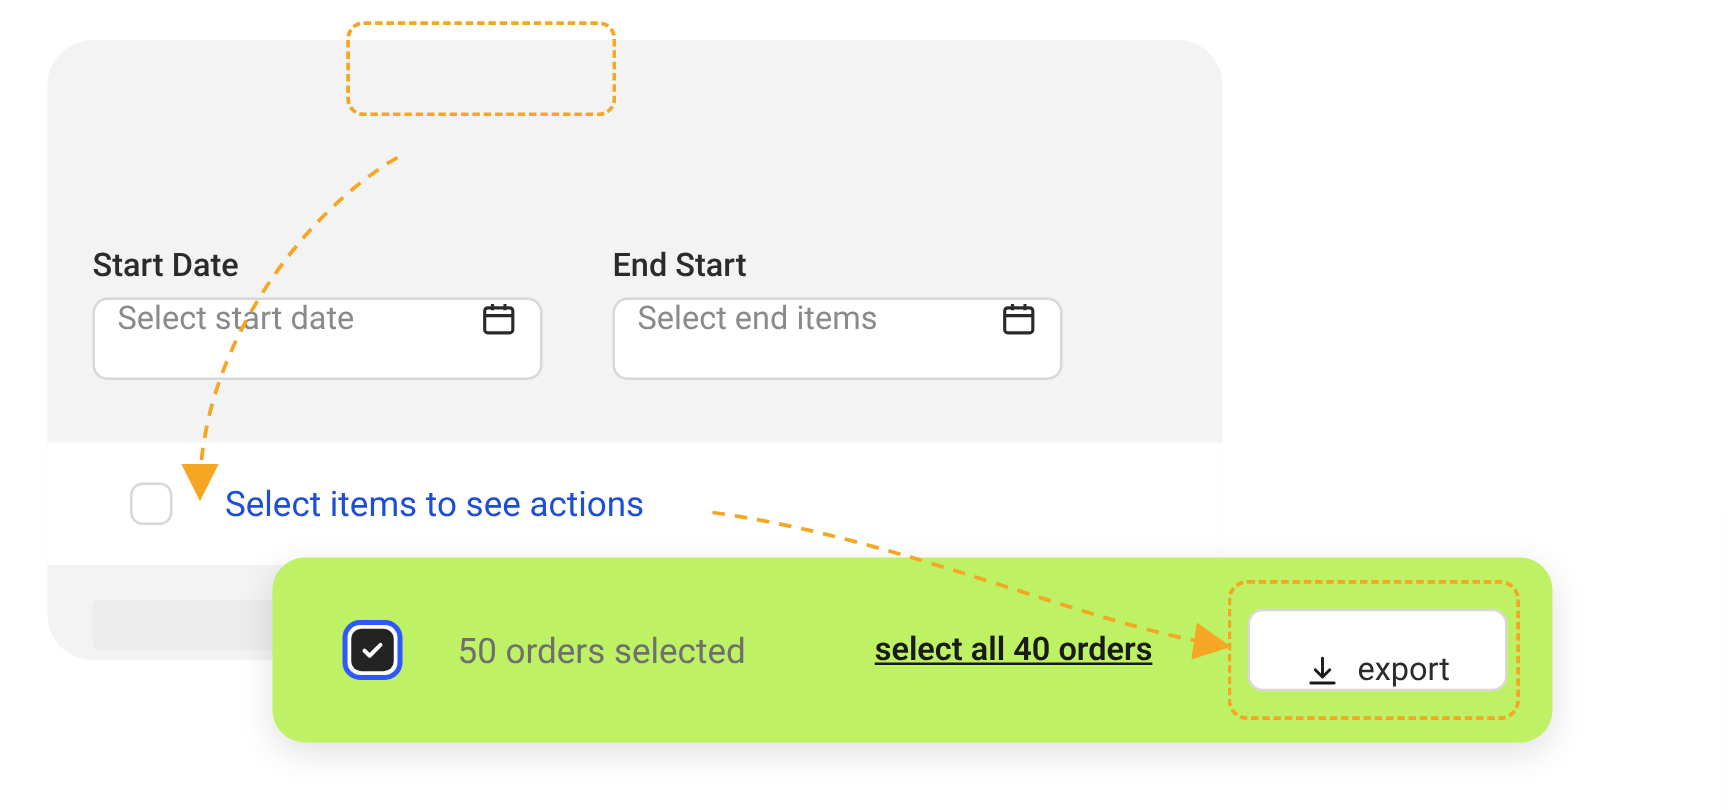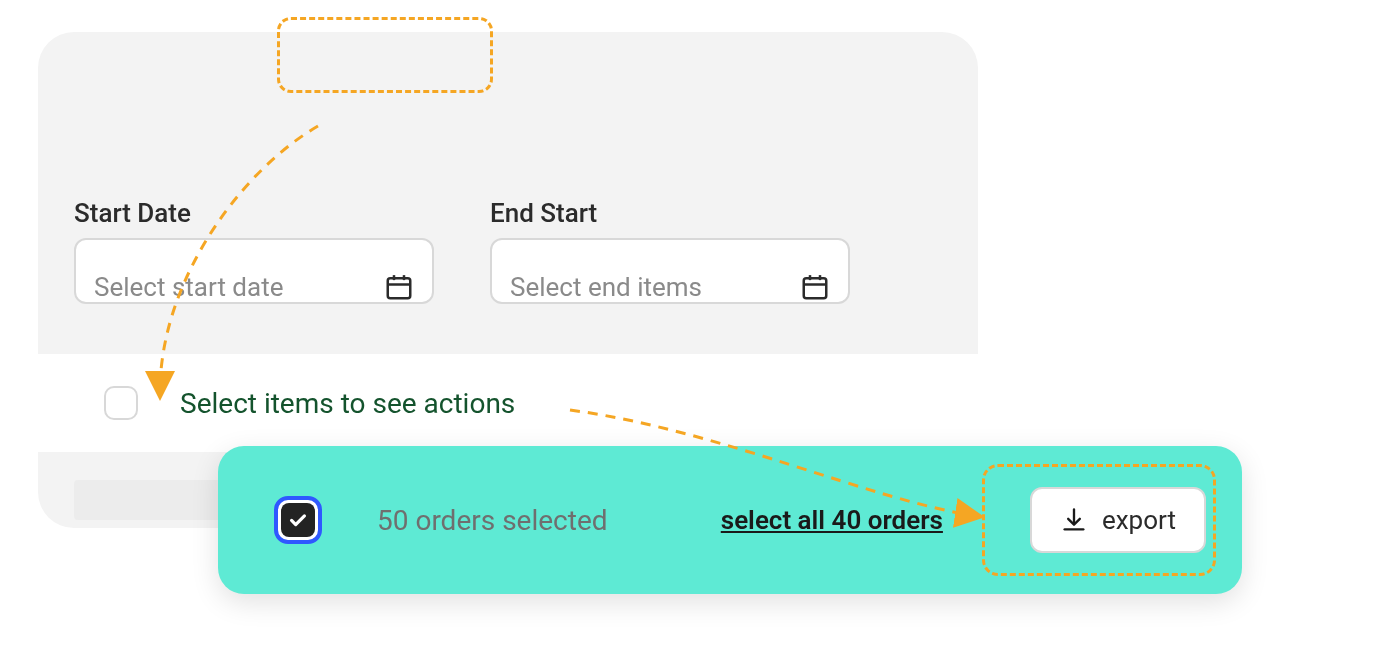--- a/index.html
+++ b/index.html
@@ -60,21 +60,21 @@
     display: flex;
     gap: 56px;
   }
   .field { display: flex; flex-direction: column; gap: 10px; }
   .field-label { font-size: 26px; color: #2b2b2b; font-weight: 500; }
   .date-input {
     width: 360px; height: 66px;
     background: #fff;
     border: 2px solid #d8d8d8;
     border-radius: 12px;
-    display: flex; align-items: flex-end; justify-content: space-between;
+    display: flex; align-items: flex-start; justify-content: space-between;
     padding: 0 18px;
     font-size: 26px;
     color: #8a8a8a;
   }
   .calendar-icon { width: 30px; height: 30px; stroke: #2b2b2b; stroke-width: 2; fill: none; }
 
   
   .select-row {
     position: absolute;
     left: 0; top: 322px;
@@ -83,42 +83,42 @@
     display: flex; align-items: center;
     padding-left: 66px;
     gap: 42px;
   }
   .empty-check {
     width: 34px; height: 34px;
     border: 2px solid #d8d8d8;
     border-radius: 10px;
     background: #fff;
   }
-  .select-row-text { font-size: 28px; color: #14532d; }
+  .select-row-text { font-size: 28px; color: #1d4ed8; }
 
   
   .bottom-bar {
     position: absolute;
     left: 36px; top: 448px;
     width: 870px; height: 40px;
     background: #ececec;
     border-radius: 4px;
   }
 
   
   .panel2 {
     position: absolute;
     left: 218px; top: 446px;
     width: 1024px; height: 148px;
-    background: #5eead4;
+    background: #bef264;
     border-radius: 26px;
     box-shadow: 0 8px 28px rgba(0,0,0,0.12);
     display: flex; align-items: center;
     padding: 0 36px 0 56px;
-    gap: 55px;
+    gap: 44px;
   }
   .checked-box {
     width: 48px; height: 48px;
     border: 4px solid #2f58ff;
     border-radius: 14px;
     background: #fff;
     display: flex; align-items: center; justify-content: center;
   }
   .checked-inner {
     width: 34px; height: 34px;
@@ -129,22 +129,22 @@
   .checked-inner svg { width: 22px; height: 22px; stroke: #fff; stroke-width: 3.5; fill: none; stroke-linecap: round; stroke-linejoin: round; }
   .count-text { font-size: 28px; color: #6f6f6f; }
   .select-all-link {
     font-size: 26px; color: #1a1a1a;
     text-decoration: underline;
     font-weight: 600;
     cursor: pointer;
     margin-left: auto;
   }
   .export-btn {
-    display: flex; align-items: center; gap: 14px;
-    padding: 0 28px;
+    display: flex; align-items: flex-end; gap: 14px;
+    padding: 0 44px;
     height: 66px;
     border: 2px solid #d8d8d8;
     border-radius: 12px;
     background: #fff;
     font-size: 26px; color: #2b2b2b;
     cursor: pointer;
     margin-left: 32px;
   }
   .export-btn svg { width: 28px; height: 28px; stroke: #1a1a1a; stroke-width: 2; fill: none; stroke-linecap: round; stroke-linejoin: round; }
 

